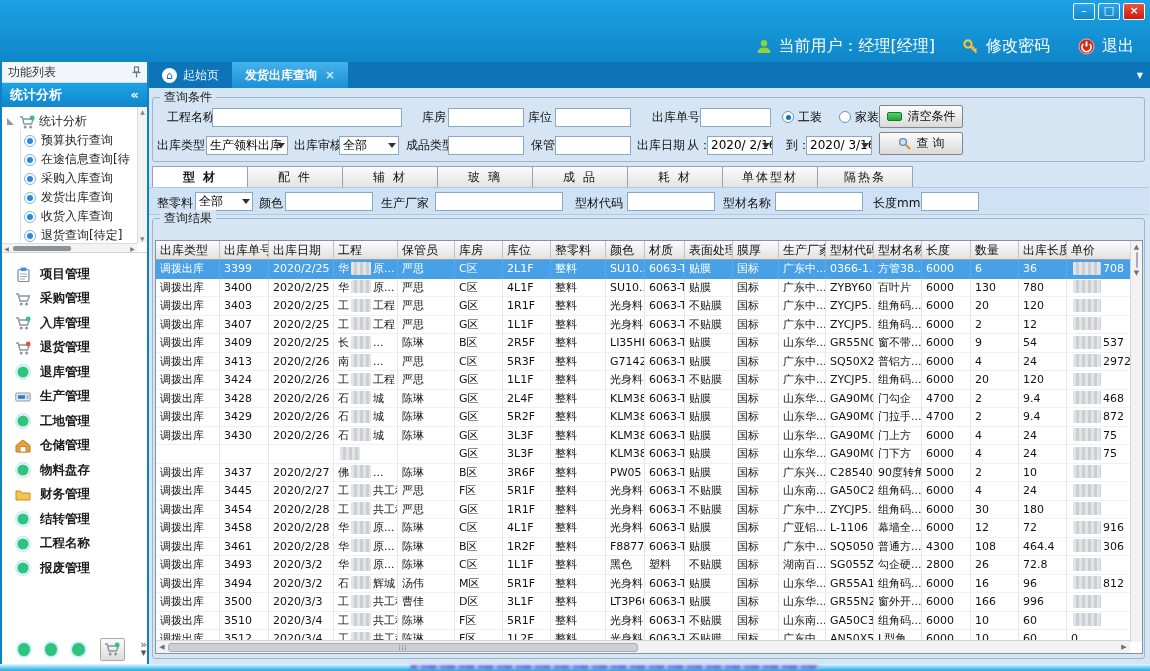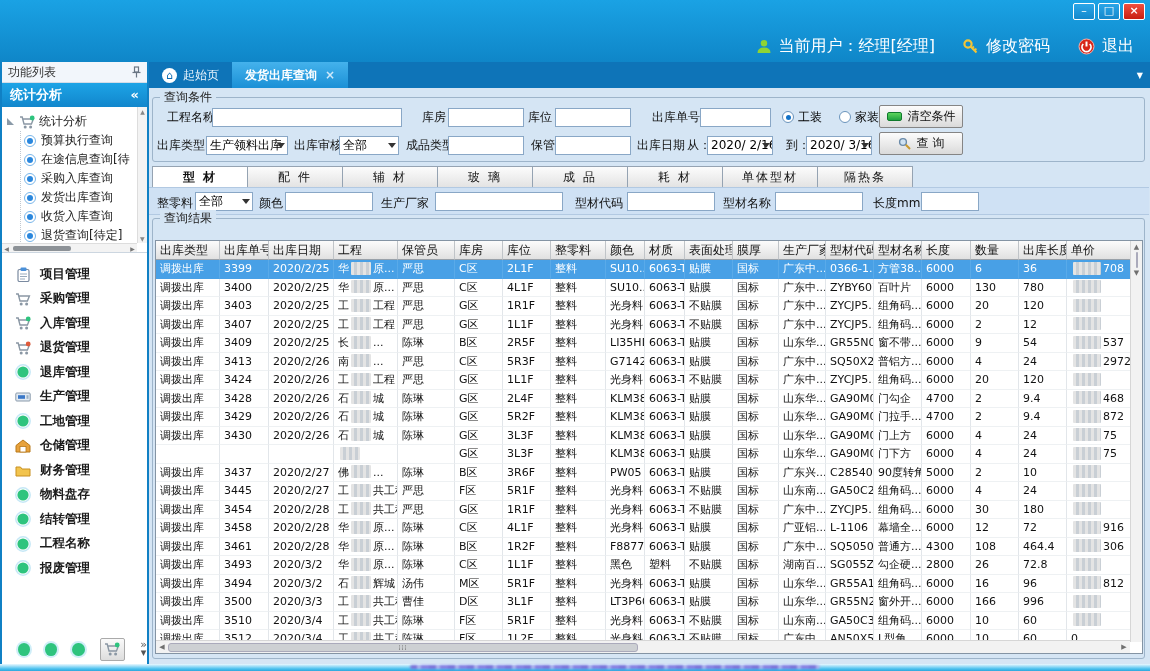--- a/index.html
+++ b/index.html
@@ -299,34 +299,34 @@
             <span class="mi">
               <svg width="16" height="14" viewBox="0 0 16 14">
                 <path d="M1 6.5 L8 1 L15 6.5 V13 H1 Z" fill="#e8a23c" stroke="#b87818" stroke-width="1"></path>
                 <rect x="5" y="7.5" width="6" height="5.5" fill="#fff" stroke="#b87818" stroke-width=".8"></rect>
               </svg>
             </span>
             <span>仓储管理</span>
           </div>
           <div class="menu-item">
             <span class="mi">
-              <svg width="16" height="13" viewBox="0 0 16 13">
-                <path d="M1 3 h4.5 l1.5 2 H15 V12 H1 Z" fill="#f2c44e" stroke="#c89020" stroke-width="1"></path>
-              </svg>
-            </span>
-            <span>财务管理</span>
-          </div>
-          <div class="menu-item">
-            <span class="mi">
               <svg width="16" height="16" viewBox="0 0 16 16">
                 <circle cx="8" cy="8" r="7.2" fill="none" stroke="#c6e8f6" stroke-width="1.5"></circle>
                 <circle cx="8" cy="8" r="5.6" fill="#2ec47e"></circle>
               </svg>
             </span>
             <span>物料盘存</span>
+          </div>
+          <div class="menu-item">
+            <span class="mi">
+              <svg width="16" height="13" viewBox="0 0 16 13">
+                <path d="M1 3 h4.5 l1.5 2 H15 V12 H1 Z" fill="#f2c44e" stroke="#c89020" stroke-width="1"></path>
+              </svg>
+            </span>
+            <span>财务管理</span>
           </div>
           <div class="menu-item">
             <span class="mi">
               <svg width="16" height="16" viewBox="0 0 16 16">
                 <circle cx="8" cy="8" r="7.2" fill="none" stroke="#c6e8f6" stroke-width="1.5"></circle>
                 <circle cx="8" cy="8" r="5.6" fill="#2ec47e"></circle>
               </svg>
             </span>
             <span>结转管理</span>
           </div>

